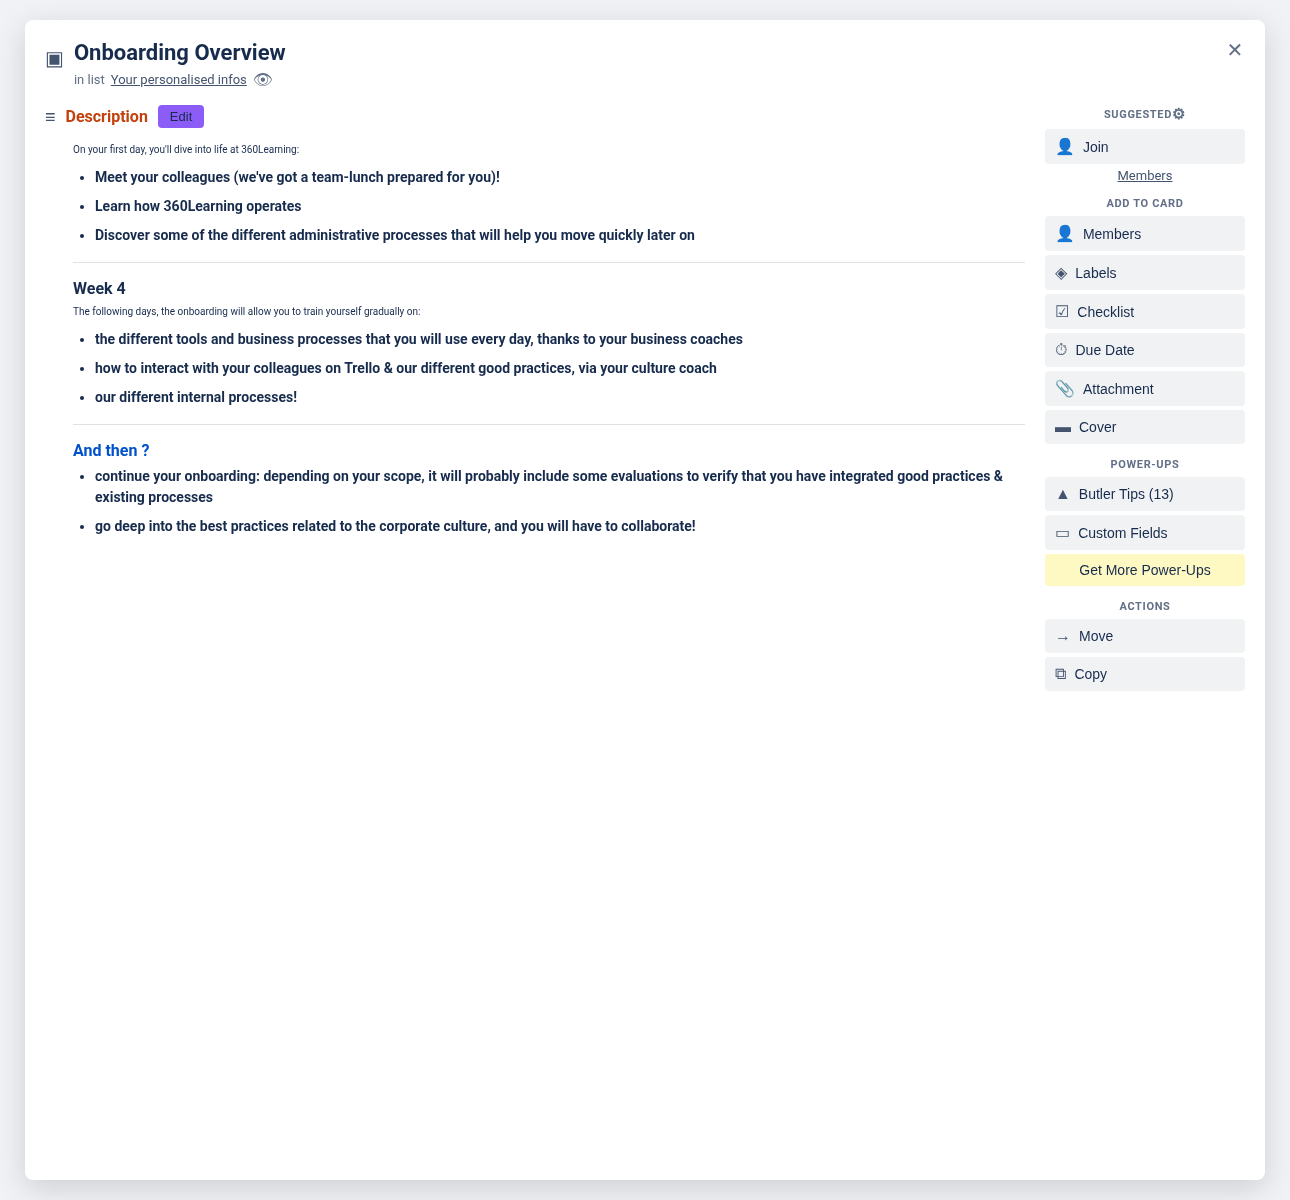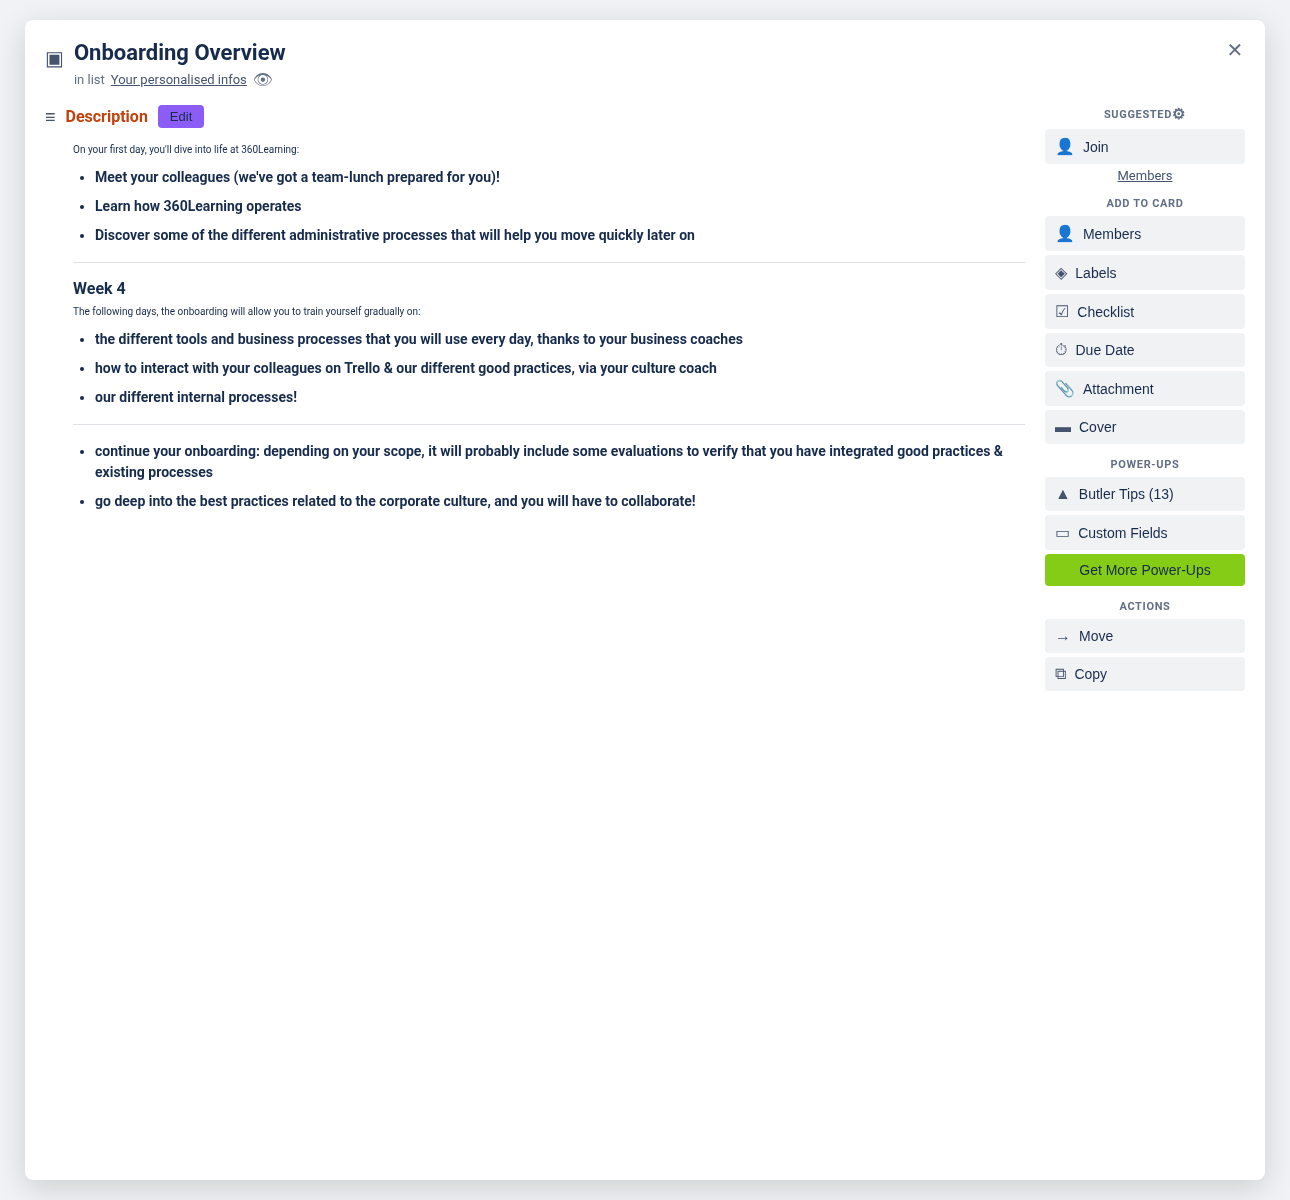--- a/index.html
+++ b/index.html
@@ -200,21 +200,21 @@
       cursor: pointer;
       margin-bottom: 14px;
       margin-top: 2px;
     }
     .sidebar-spacing { margin-bottom: 14px; }
     .get-more-btn {
       display: flex;
       align-items: center;
       justify-content: center;
       width: 100%;
-      background: #84cc16;
+      background: #fef9c3;
       border: none;
       border-radius: 4px;
       padding: 8px 10px;
       font-size: 14px;
       color: #172b4d;
       cursor: pointer;
       margin-bottom: 4px;
       font-weight: 500;
     }
   </style>
@@ -261,20 +261,21 @@
         <div class="desc-heading">Week 4</div>
         <p class="desc-para">The following days, the onboarding will allow you to train yourself gradually on:</p>
         <ul class="desc-list">
           <li>the different tools and business processes that you will use every day, thanks to your business coaches</li>
           <li>how to interact with your colleagues on Trello &amp; our different good practices, via your culture coach</li>
           <li>our different internal processes!</li>
         </ul>
 
         <hr class="section-divider">
 
+        <div class="desc-heading-blue">And then ?</div>
         <ul class="desc-list">
           <li>continue your onboarding: depending on your scope, it will probably include some evaluations to verify that you have integrated good practices &amp; existing processes</li>
           <li>go deep into the best practices related to the corporate culture, and you will have to collaborate!</li>
         </ul>
 
       </div>
     </div>
 
     <div class="sidebar">
 

